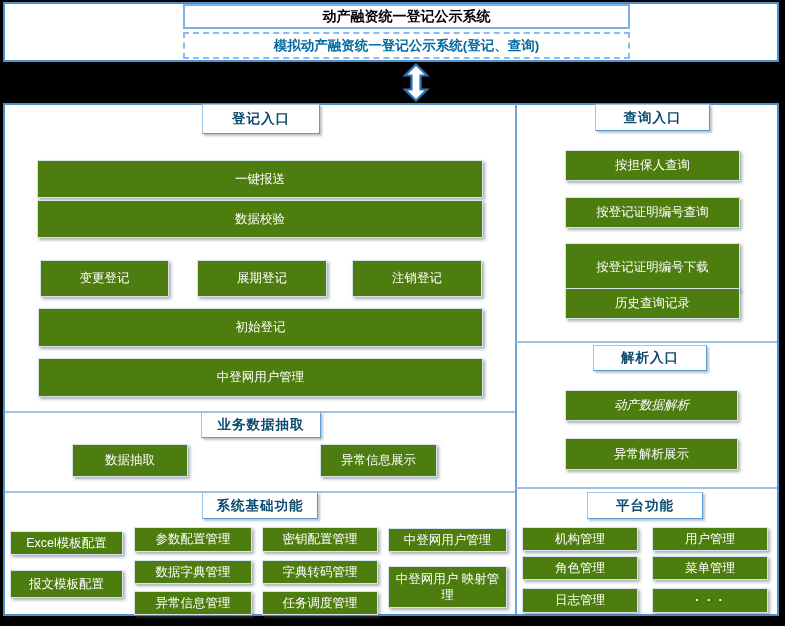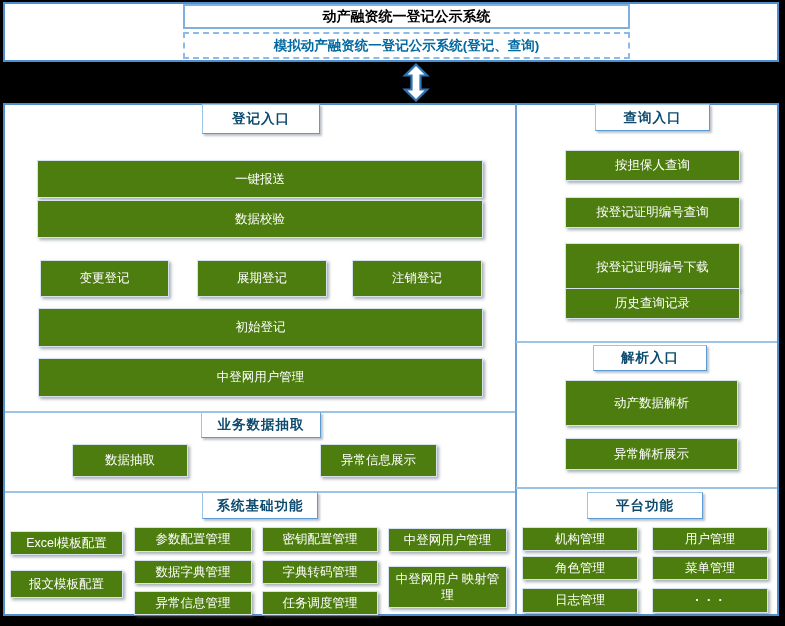--- a/index.html
+++ b/index.html
@@ -94,21 +94,21 @@
     <span>查询入口</span>
   </div>
   <div class="btn" style="left:565px; top:150px; width:175px; height:31px;">按担保人查询</div>
   <div class="btn" style="left:565px; top:197px; width:175px; height:31px;">按登记证明编号查询</div>
   <div class="btn" style="left:565px; top:243px; width:175px; height:48px;">按登记证明编号下载</div>
   <div class="btn" style="left:565px; top:288px; width:175px; height:31px;">历史查询记录</div>
 
   <div class="hdr" style="left:593px; top:345px; width:114px; height:26px;">
     <span>解析入口</span>
   </div>
-  <div class="btn" style="left:565px; top:380px; width:173px; height:46px;">动产数据解析</div>
+  <div class="btn" style="left:565px; top:390px; width:173px; height:31px;font-style:italic;">动产数据解析</div>
   <div class="btn" style="left:565px; top:438px; width:173px; height:32px;">异常解析展示</div>
 
   <div class="hdr" style="left:587px; top:492px; width:116px; height:27px;">
     <span>平台功能</span>
   </div>
   <div class="btn" style="left:522px; top:527px; width:116px; height:24px;">机构管理</div>
   <div class="btn" style="left:652px; top:527px; width:116px; height:24px;">用户管理</div>
   <div class="btn" style="left:522px; top:556px; width:116px; height:24px;">角色管理</div>
   <div class="btn" style="left:652px; top:556px; width:116px; height:24px;">菜单管理</div>
   <div class="btn" style="left:522px; top:588px; width:116px; height:25px;">日志管理</div>

